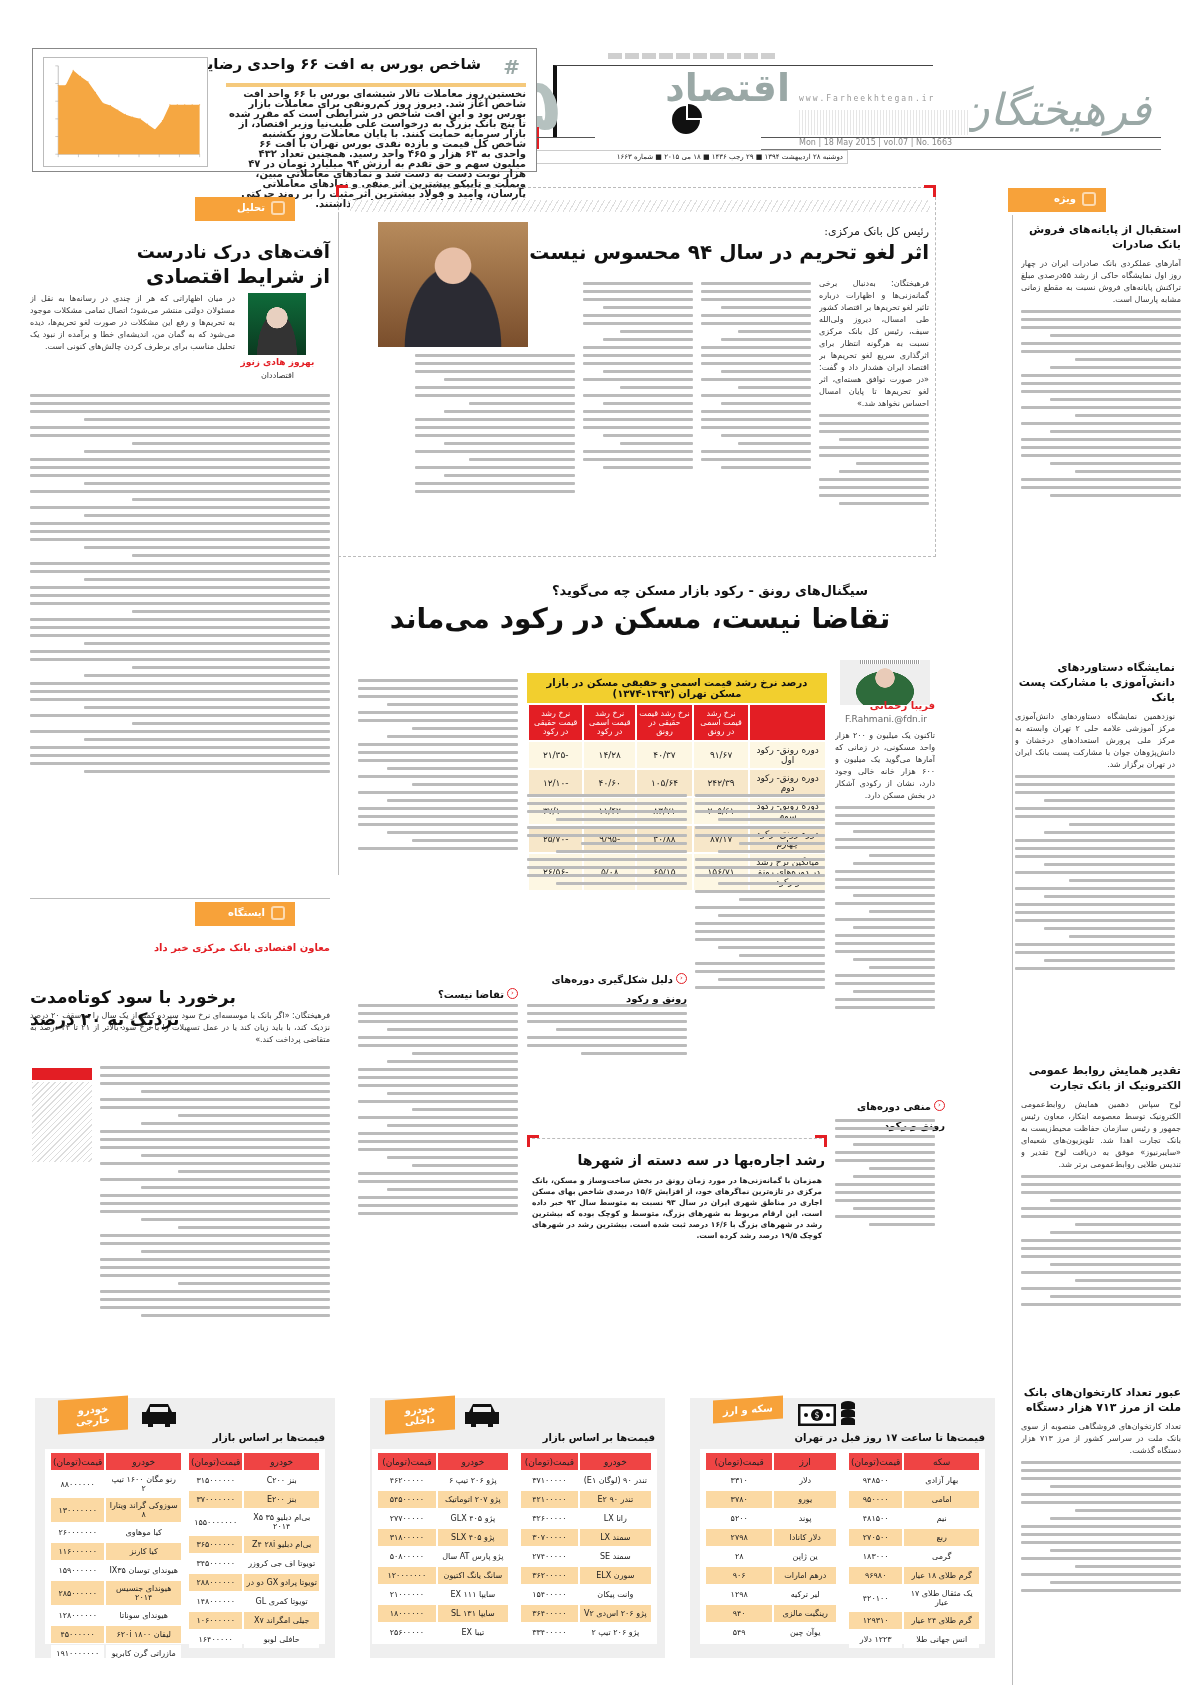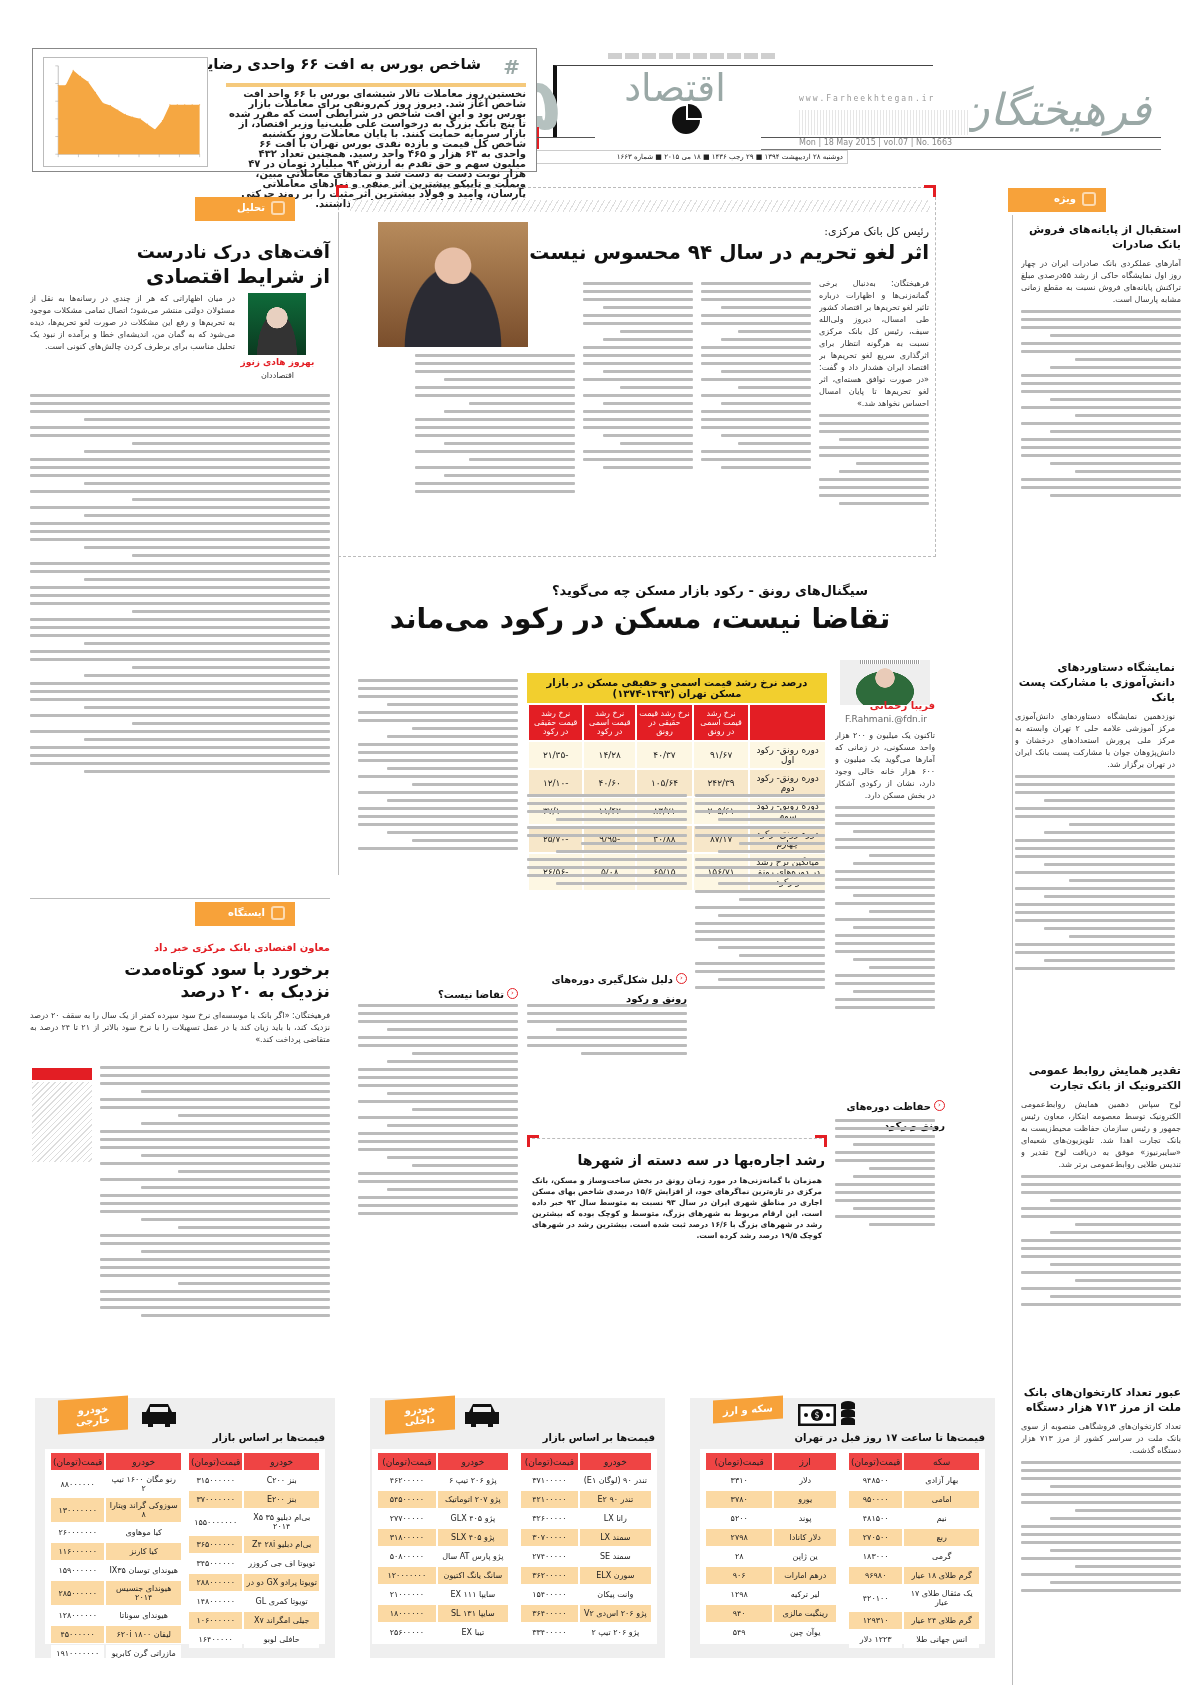--- a/index.html
+++ b/index.html
@@ -12,21 +12,21 @@
 .filler i:nth-child(7n){width:66%}
 
 
 .mast-logo{right:40px;top:55px;width:120px;height:110px;color:#9aa8a6;font-family:"DejaVu Serif",serif;font-size:44px;font-style:italic;text-align:center;line-height:110px}
 .mast-line{right:30px;top:137px;width:400px;height:1px;background:#555}
 .mast-line2{right:30px;top:149px;width:400px;height:1px;background:#777}
 .mast-url{right:222px;top:94px;width:170px;font-family:"DejaVu Sans Mono",monospace;font-size:8px;color:#999;letter-spacing:2px;direction:ltr;text-align:left}
 .mast-stripes{right:222px;top:110px;width:170px;height:25px;background:repeating-linear-gradient(90deg,#e6e6e6 0,#e6e6e6 1px,#fff 1px,#fff 3px)}
 .mast-date-en{right:222px;top:138px;width:170px;font-size:8px;color:#888;direction:ltr;text-align:left}
 .section-frame{left:553px;top:65px;width:380px;height:72px;border-top:1px solid #444;border-left:4px solid #111}
-.section-title{left:560px;top:66px;width:230px;font-size:38px;color:#9aa8a6;font-weight:normal;text-align:center}
+.section-title{left:560px;top:66px;width:230px;font-size:38px;color:#9aa8a6;font-weight:bold;text-align:right}
 .section-icon{left:668px;top:102px;width:36px;height:36px}
 .top-bars{left:608px;top:53px;width:170px;height:6px;background:repeating-linear-gradient(90deg,#cfcfcf 0,#cfcfcf 14px,#fff 14px,#fff 17px)}
 .page-num{left:508px;top:75px;width:60px;height:60px;font-size:72px;font-weight:bold;color:#b5c1bf;text-align:center;line-height:60px}
 .red-mark{left:535px;top:127px;width:4px;height:22px;background:#e31e24}
 .page-num-line{left:535px;top:137px;width:60px;height:1px;background:#555}
 .date-fa{left:508px;top:150px;width:340px;font-size:7px;color:#222;border:1px solid #ccc;padding:2px 4px;text-align:right}
 
 
 .top-box{left:32px;top:48px;width:505px;height:124px;border:1px solid #888;background:#fff}
 .top-box-title{right:55px;top:6px;font-size:15px;font-weight:bold;color:#111}
@@ -423,21 +423,21 @@
       <i></i>
       <i></i>
     </span>
 </div>
 
 <div class="abs" style="left:30px;top:898px;width:300px;height:1px;background:#bbb"></div>
 <div class="abs tag" style="left:195px;top:902px;width:100px">
   <span class="tag-icon"></span><span>ایستگاه</span>
 </div>
 <div class="abs red-text" style="left:30px;top:942px;width:300px;font-size:10px;font-weight:bold;text-align:right">معاون اقتصادی بانک مرکزی خبر داد</div>
-<div class="abs" style="left:30px;top:958px;width:300px;text-align:right">
+<div class="abs" style="left:30px;top:986px;width:300px;text-align:left">
   <div class="headline-xl" style="font-size:17px;line-height:22px">برخورد با سود کوتاه‌مدت</div>
   <div class="headline-xl" style="font-size:17px;line-height:22px">نزدیک به ۲۰ درصد</div>
 </div>
 <div class="abs body-text" style="left:30px;top:1010px;width:300px;height:48px">
   <span>فرهیختگان: «اگر بانک یا موسسه‌ای نرخ سود سپرده‌ کمتر از یک سال را به سقف ۲۰ درصد نزدیک کند، با باید زیان کند یا در عمل تسهیلات را با نرخ سود بالاتر از ۲۱ تا ۲۴ درصد به متقاضی پرداخت کند.»</span>
 </div>
 <div class="abs" style="left:32px;top:1068px;width:60px;height:12px;background:#e31e24"></div>
 <div class="abs" style="left:32px;top:1082px;width:60px;height:80px;background:repeating-linear-gradient(135deg,#ddd 0,#ddd 1px,#fff 1px,#fff 4px)"></div>
 <div class="abs body-text" style="left:100px;top:1062px;width:230px;height:310px">
   <span class="filler">
@@ -561,21 +561,21 @@
       <i></i>
       <i></i>
       <i></i>
       <i></i>
       <i></i>
       <i></i>
       <i></i>
     </span>
 </div>
 <div class="abs" style="left:845px;top:1095px;width:100px;text-align:right">
-  <span class="bullet">‹</span><span class="subhead" style="font-size:10px">حفاظت دوره‌های رونق و رکود</span>
+  <span class="bullet">‹</span><span class="subhead" style="font-size:10px">منفی دوره‌های رونق و رکود</span>
 </div>
 <div class="abs body-text" style="left:835px;top:1115px;width:100px;height:160px">
   <span class="filler">
       <i></i>
       <i></i>
       <i></i>
       <i></i>
       <i></i>
       <i></i>
       <i></i>

